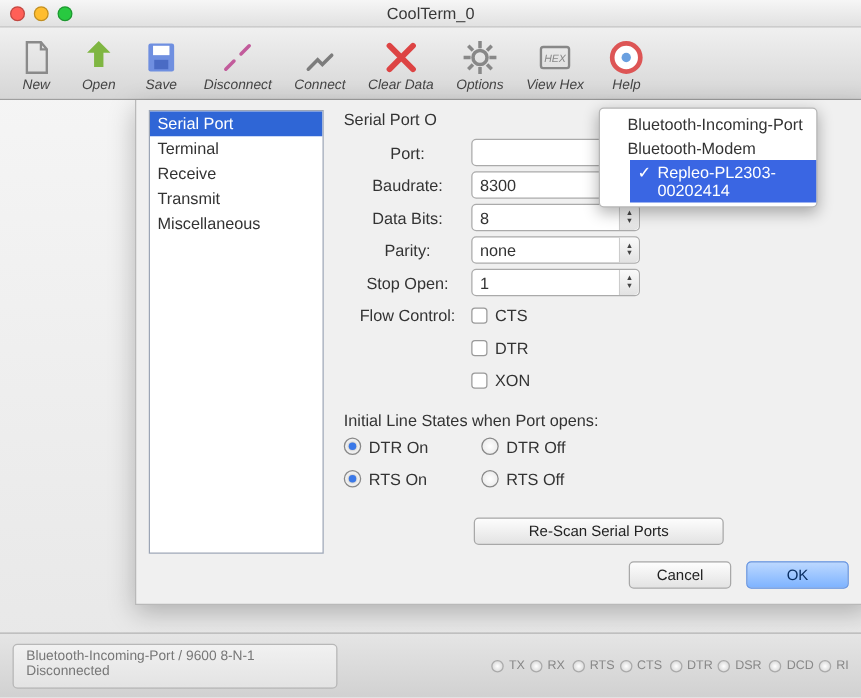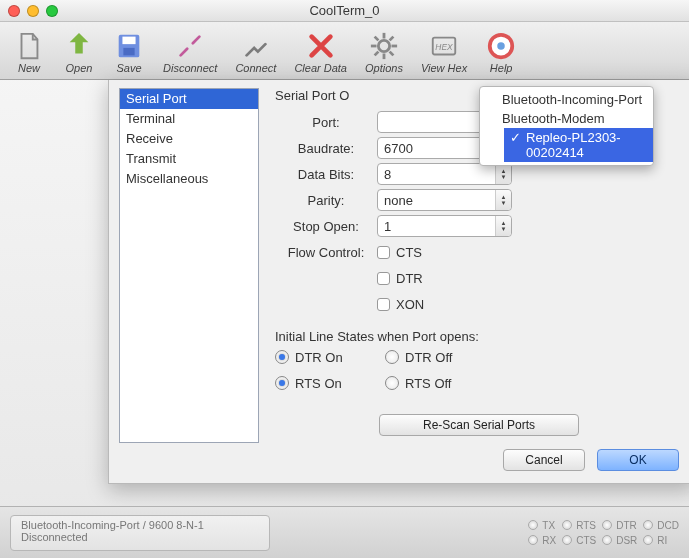--- a/index.html
+++ b/index.html
@@ -105,21 +105,21 @@
     background:linear-gradient(#e5e5e5,#d1d1d1);
     border-top:1px solid #b2b2b2;
     display:flex; align-items:center;
   }
   .statusbox {
     margin-left:10px; height:36px; border:1px solid #b7b7b7; border-radius:4px;
     background:linear-gradient(#f1f1f1,#e3e3e3);
     padding:3px 10px; font-size:11px; color:#777; flex:0 0 auto; min-width:260px;
   }
   .indic-block{ margin-left:auto; display:flex; gap:6px; padding-right:10px;}
-  .indic-col{ display:flex; flex-direction:column; gap:4px;}
+  .indic-col{ display:flex; gap:4px;}
   .indic{ display:flex; align-items:center; font-size:10px; color:#888;}
   .indic .dot{ width:10px;height:10px;border-radius:5px;border:1px solid #aaa;
     background:radial-gradient(#fff,#cfcfcf); margin-right:4px;}
 </style>
 </head>
 <body>
 
 <div class="titlebar">
   <div class="traffic">
     <span class="t-red"></span>
@@ -235,21 +235,21 @@
     <div class="row">
       <span class="lbl">Port:</span>
       <div class="sel-box">
         <span></span>
         <span class="stepper"></span>
       </div>
     </div>
     <div class="row">
       <span class="lbl">Baudrate:</span>
       <div class="sel-box">
-        <span>6700</span>
+        <span>8300</span>
         <span class="stepper"></span>
       </div>
     </div>
     <div class="row">
       <span class="lbl">Data Bits:</span>
       <div class="sel-box">
         <span>8</span>
         <span class="stepper"></span>
       </div>
     </div>

